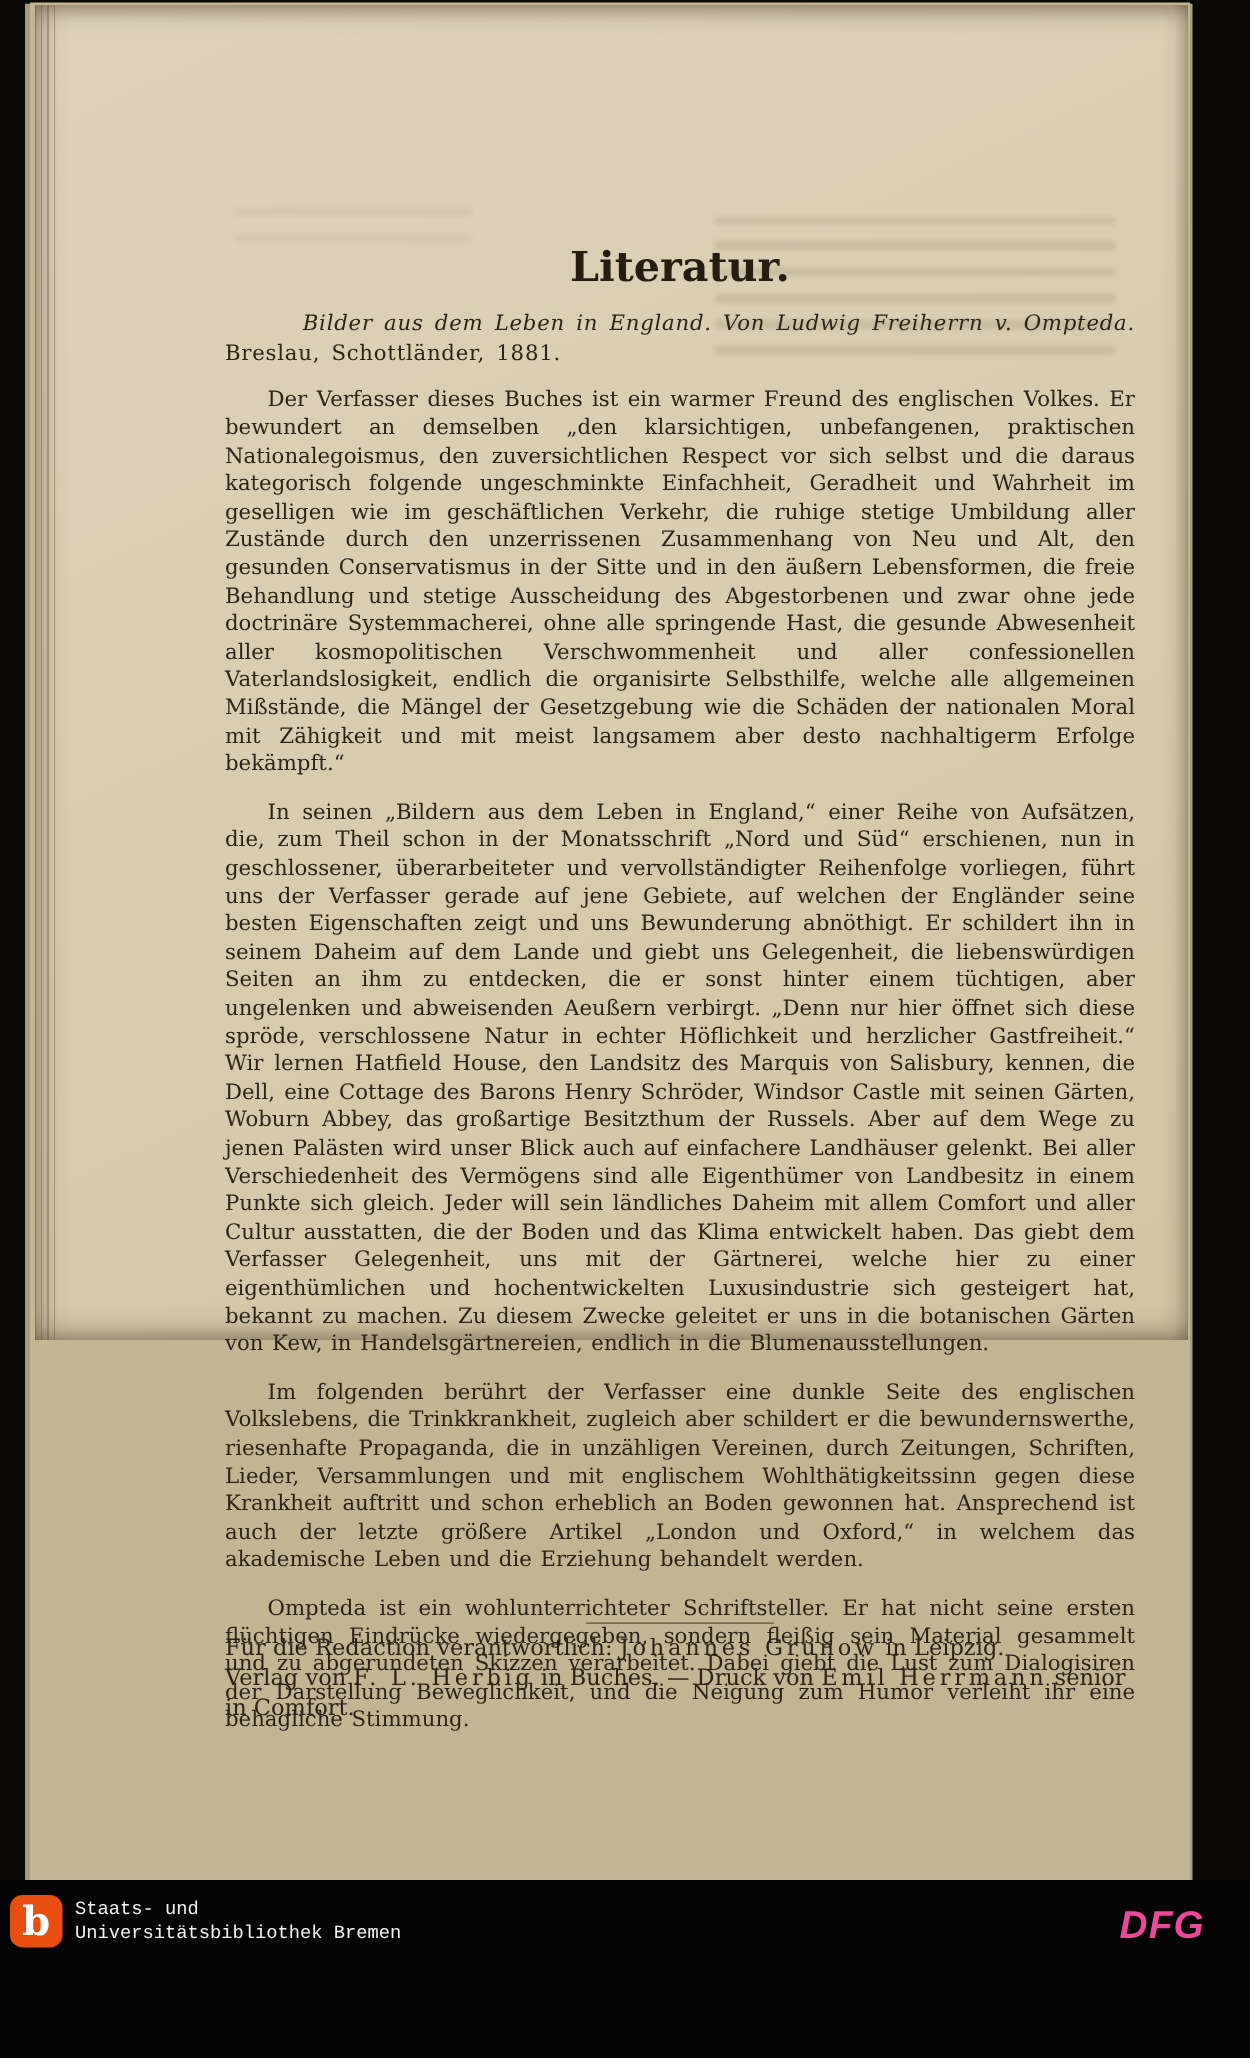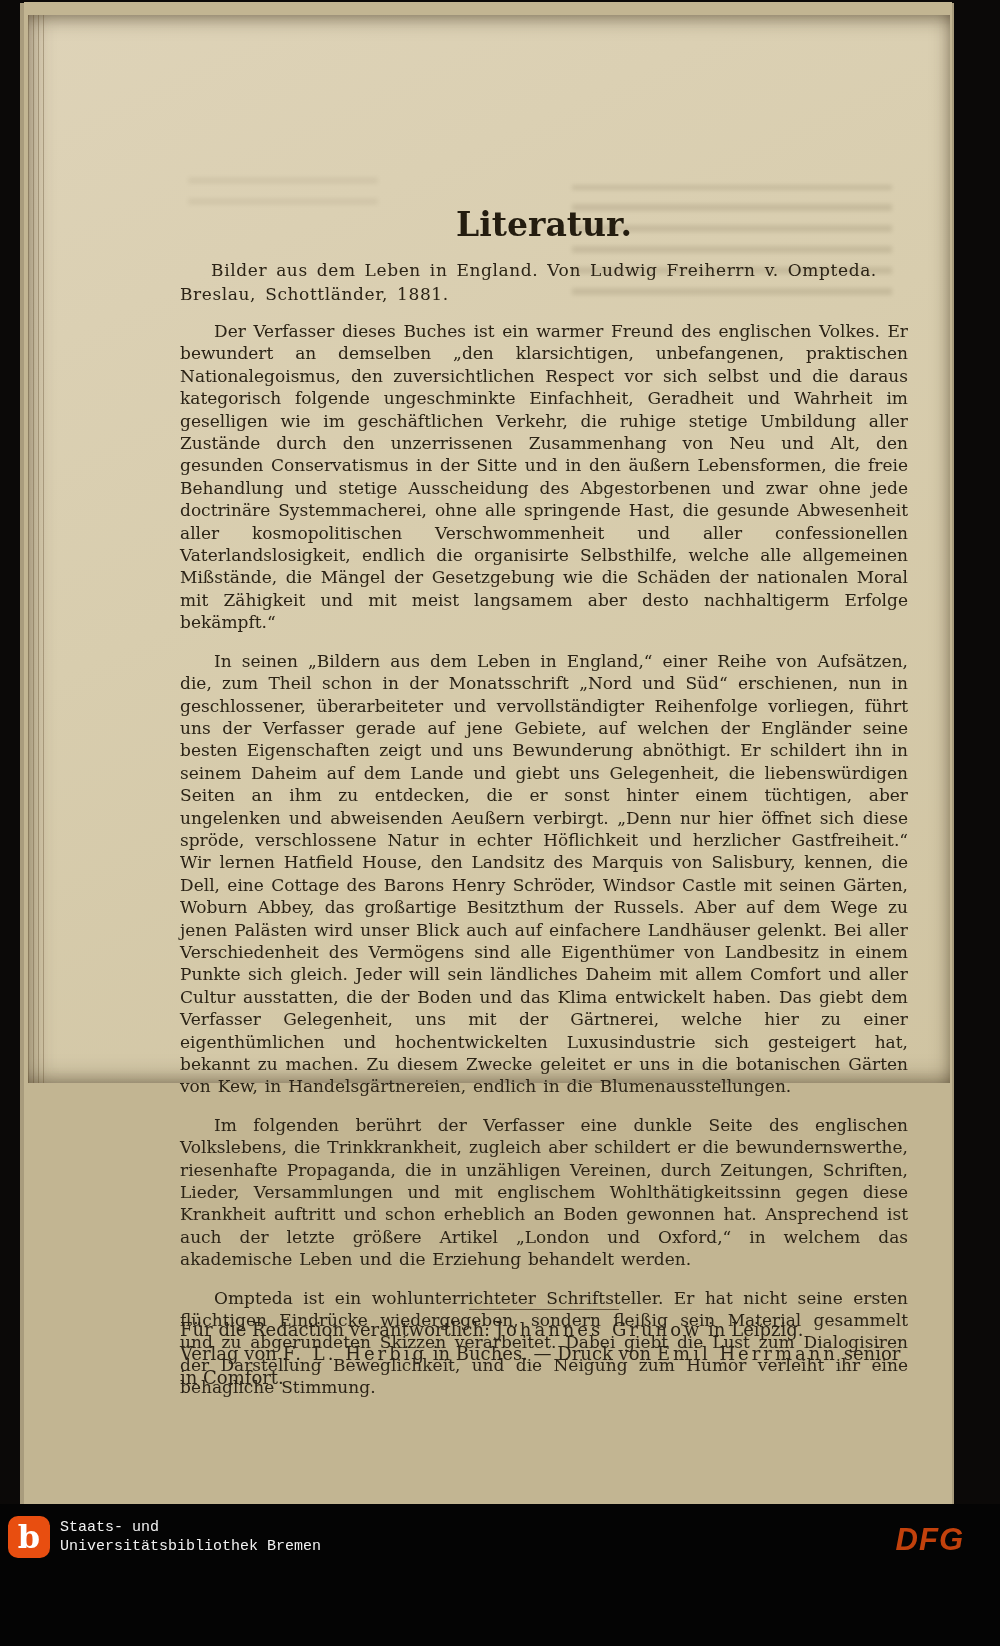--- a/index.html
+++ b/index.html
@@ -7,54 +7,54 @@
     width:1000px;height:1646px;position:relative;
     background:#0b0908;
     font-family:"DejaVu Serif","Liberation Serif",serif;
     overflow:hidden;
   }
   .scan-stage{position:absolute;inset:0;}
   
   .sheet-under{position:absolute;left:20px;top:3px;width:934px;height:1505px;background:#a99c7d;}
   .sheet-under2{position:absolute;left:24px;top:2px;width:928px;height:1503px;background:#c2b592;}
   .paper{
-    position:absolute;left:28px;top:15px;width:922px;height:1068px;
+    position:absolute;left:28px;top:4px;width:922px;height:1068px;
     background:linear-gradient(155deg,#ded3b8 0%,#d8cdae 45%,#d0c4a2 100%);
     box-shadow:inset 0 16px 20px -14px rgba(60,45,25,.55),
                inset -12px 0 18px -12px rgba(60,45,25,.5),
                inset 16px 0 24px -14px rgba(60,45,25,.45),
                inset 0 -18px 22px -16px rgba(60,45,25,.5);
   }
   .edge-lines{position:absolute;left:0;top:0;width:16px;height:100%;
     background:repeating-linear-gradient(90deg, rgba(90,70,40,.35) 0 1px, rgba(0,0,0,0) 1px 5px);}
   .ghost{position:absolute;filter:blur(2px);opacity:.16;pointer-events:none;
     background:repeating-linear-gradient(0deg, rgba(90,78,50,.9) 0 7px, rgba(0,0,0,0) 7px 21px);}
   .ghost-a{right:58px;top:170px;width:320px;height:110px;}
   .ghost-b{left:160px;top:150px;width:190px;height:40px;opacity:.08;}
 
   .text-block{position:absolute;left:152px;right:42px;top:190px;color:#2b2316;}
   .page-title{font-size:33px;font-weight:bold;text-align:center;margin:0 0 16px 0;color:#241d10;}
-  .review-heading{font-size:17px;text-align:center;letter-spacing:.6px;word-spacing:3px;margin:0 0 4px 0;}
+  .review-heading{font-size:17px;text-align:right;letter-spacing:.6px;word-spacing:3px;margin:0 0 4px 0;font-style:italic;}
   .review-subheading{font-size:17px;letter-spacing:.6px;word-spacing:3px;margin:0 0 10px 0;}
   .body-par{font-size:17px;line-height:22.4px;text-align:justify;text-indent:34px;
     margin:16px 0 10px 0;word-spacing:1.5px;}
 
   .imprint{position:absolute;left:152px;right:42px;top:1294px;text-align:left;
     font-size:18px;line-height:24px;color:#2b2316;}
   .imprint-rule{width:150px;height:1px;background:rgba(60,45,25,.75);margin:0 auto 8px auto;}
   .sperr{letter-spacing:3px;}
 
   .bottom-bar{position:absolute;left:0;top:1504px;width:1000px;height:142px;background:#040404;
     font-family:"Liberation Sans","DejaVu Sans",sans-serif;}
   .brand{position:absolute;left:8px;top:12px;display:flex;align-items:flex-start;}
   .b-logo{width:42px;height:42px;border-radius:10px;background:#e84e10;color:#ffffff;
     font-family:"DejaVu Serif",serif;font-weight:bold;font-size:32px;line-height:42px;
     text-align:center;flex:0 0 auto;}
   .brand-text{margin-left:10px;color:#f2f2f2;font-size:15px;line-height:19px;padding-top:2px;font-family:Liberation Mono, monospace;}
-  .dfg{position:absolute;right:36px;top:18px;color:#c2410c;font-weight:bold;font-style:italic;
+  .dfg{position:absolute;right:36px;top:18px;color:#ec4899;font-weight:bold;font-style:italic;
     font-size:31px;letter-spacing:1px;}
 </style>
 </head>
 <body>
 
 <div class="scan-stage">
 
   <div class="sheet-under"></div>
   <div class="sheet-under2"></div>
 

